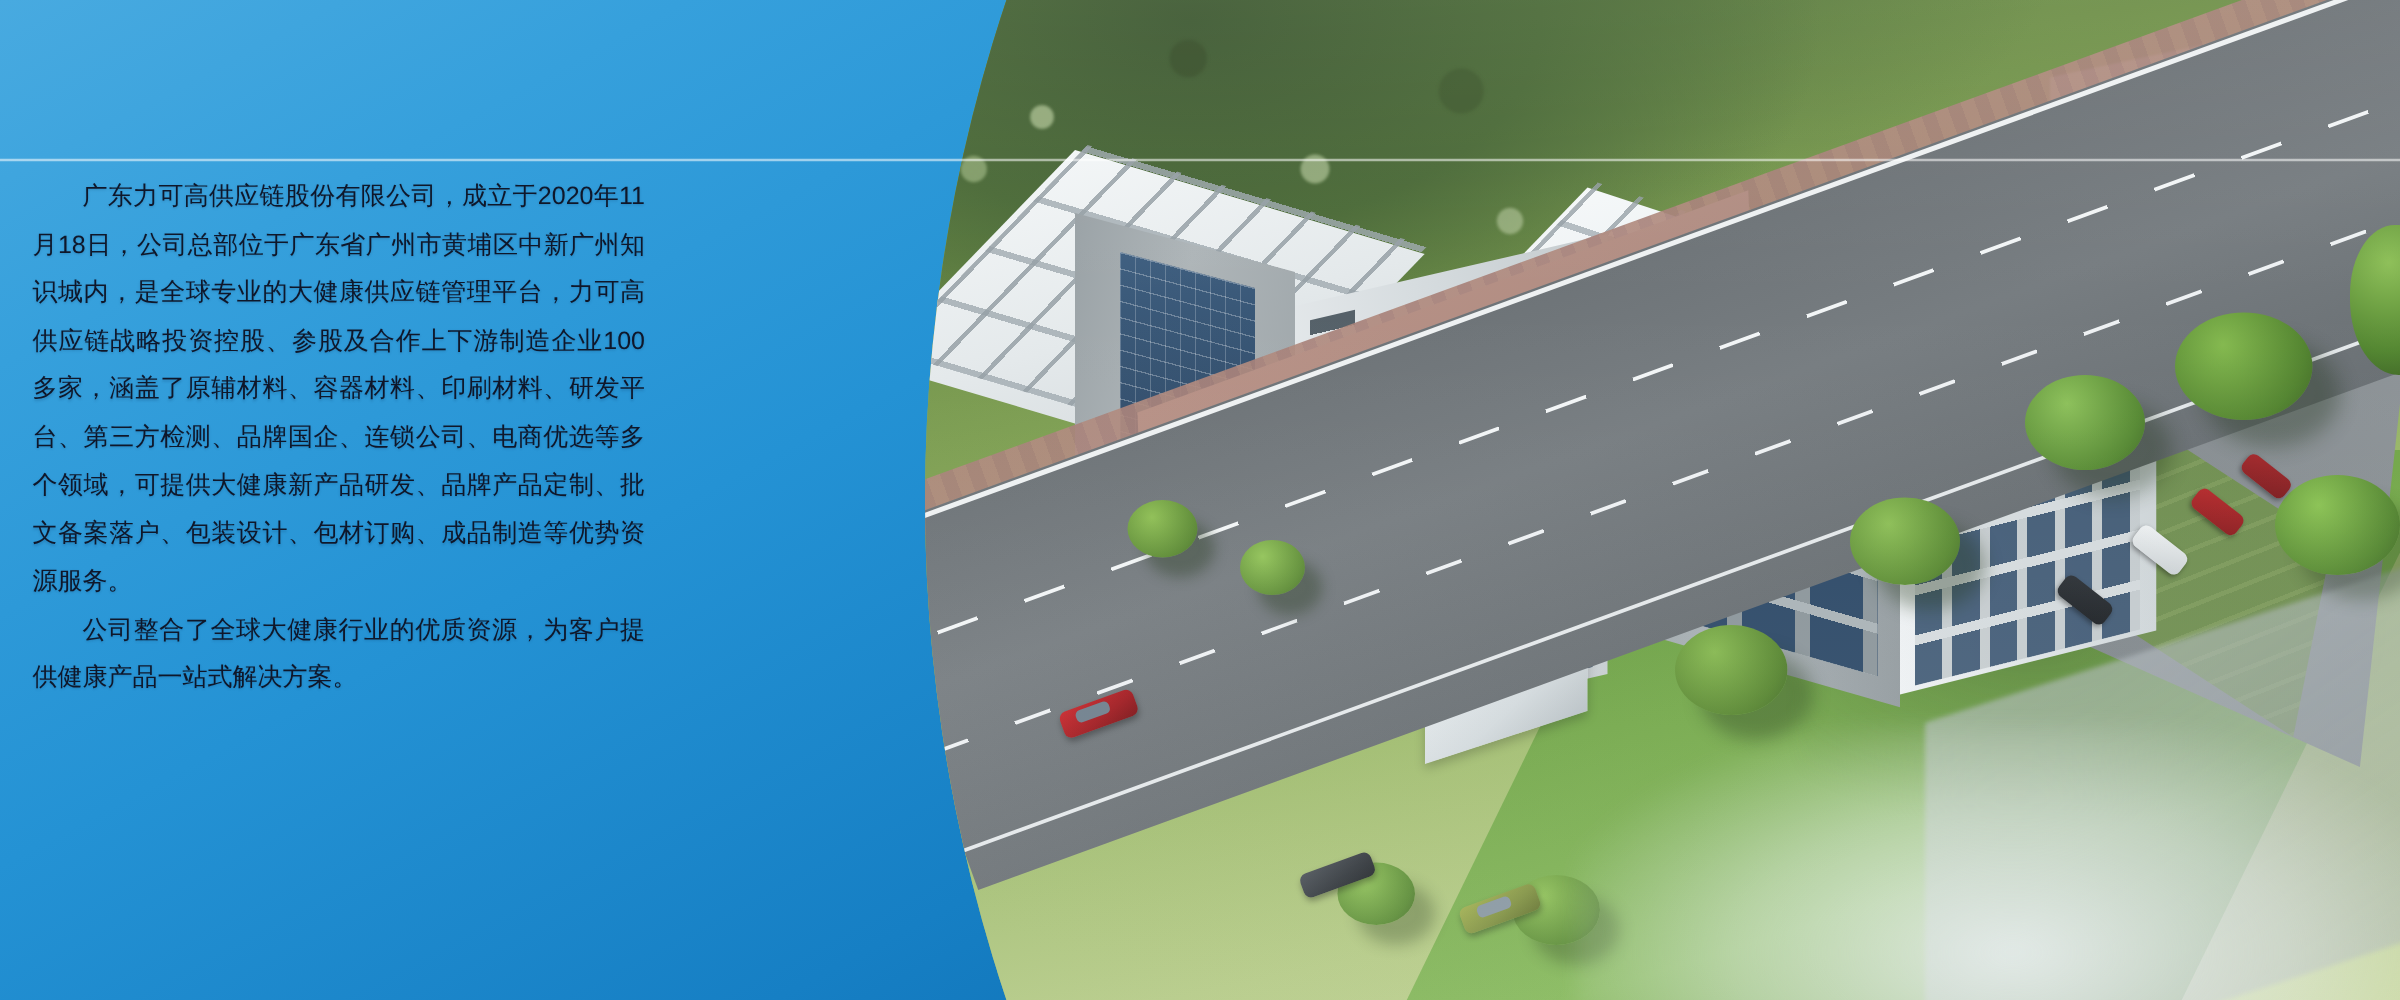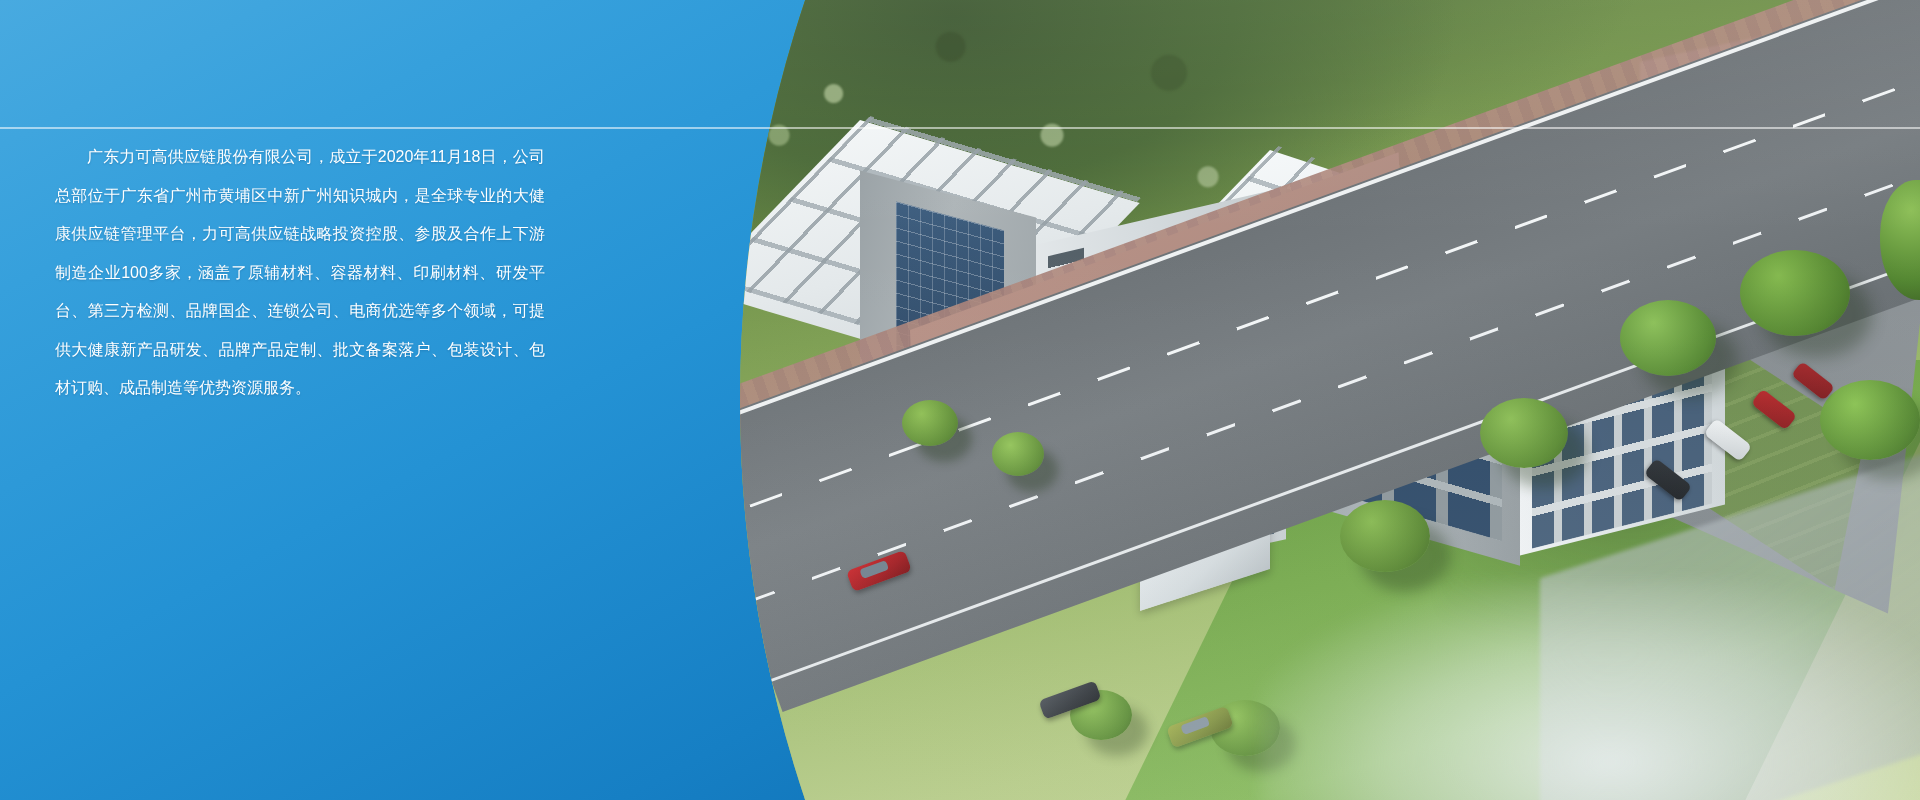--- a/index.html
+++ b/index.html
@@ -405,24 +405,23 @@
     font-size:35px; font-weight:bold; color:#ffffff;
     letter-spacing:1px; white-space:nowrap;
     text-shadow:0 1px 2px rgba(0,40,80,.25);
   }
   .divider{
     position:absolute; left:0px; top:127px; width:1920px; height:2px;
     background:rgba(255,255,255,.55);
   }
   .body-copy{
     position:absolute; left:26px; top:138px; width:490px;
-    color:#ffffff; font-size:16px; line-height:38.5px;
+    color:#0f172a; font-size:20px; line-height:38.5px;
     text-align:justify; text-justify:inter-character;
     text-shadow:0 1px 2px rgba(0,40,80,.22);
-    margin-left:29px;
   }
   .body-copy p{ margin:0; text-indent:2em; }
 </style>
 </head>
 <body>
 
 <div class="stage">
 
   <div class="bg-panel"></div>
 
@@ -505,16 +504,17 @@
 
       <div class="fog"></div>
       <div class="photo-warm"></div>
     </div>
   </div>
 
   <div class="divider"></div>
   <div class="text-wrap" style="z-index:21;">
     <div class="body-copy">
       <p>广东力可高供应链股份有限公司，成立于2020年11月18日，公司总部位于广东省广州市黄埔区中新广州知识城内，是全球专业的大健康供应链管理平台，力可高供应链战略投资控股、参股及合作上下游制造企业100多家，涵盖了原辅材料、容器材料、印刷材料、研发平台、第三方检测、品牌国企、连锁公司、电商优选等多个领域，可提供大健康新产品研发、品牌产品定制、批文备案落户、包装设计、包材订购、成品制造等优势资源服务。</p>
+      <p>公司整合了全球大健康行业的优质资源，为客户提供健康产品一站式解决方案。</p>
     </div>
   </div>
 
 </div>
 
 </body></html>

